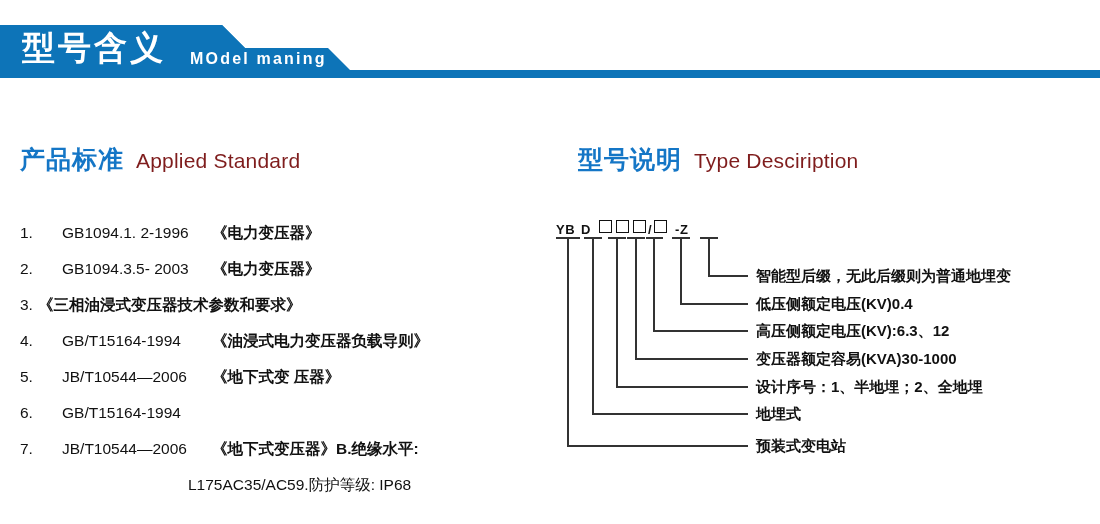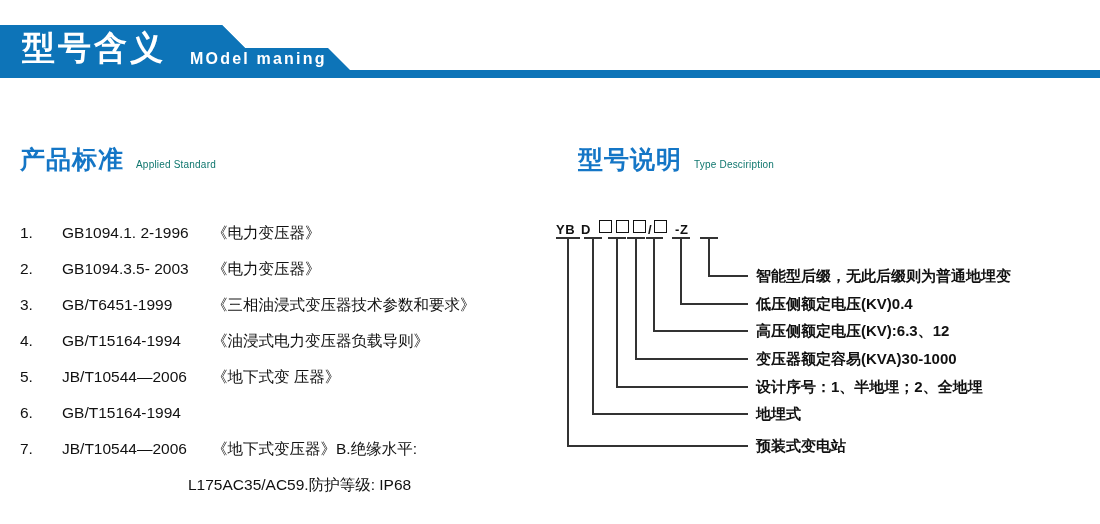--- a/index.html
+++ b/index.html
@@ -30,36 +30,36 @@
     white-space:nowrap;
   }
 
   
   .sec-head{position:absolute;white-space:nowrap;}
   .sec-head .cn{
     font-size:25px;font-weight:700;color:#1476c6;
     letter-spacing:1px;vertical-align:baseline;
   }
   .sec-head .en{
-    font-size:10px;font-weight:400;color:#0f766e;
+    font-size:21px;font-weight:400;color:#7f1d1d;
     margin-left:12px;letter-spacing:0.2px;vertical-align:baseline;
   }
   #head-left{left:20px;top:143px;}
   #head-right{left:578px;top:143px;}
 
   
   #std-list{position:absolute;left:20px;top:215px;width:530px;}
   .std-row{
     display:flex;align-items:baseline;
     font-size:15.5px;color:#111111;
     height:36px;line-height:36px;white-space:nowrap;
   }
   .std-idx{width:18px;flex:0 0 18px;}
   .std-code{width:150px;flex:0 0 150px;margin-left:24px;}
-  .std-name{flex:0 0 auto;}
+  .std-name{flex:0 0 auto;font-weight:bold;}
   .std-row.cont{padding-left:168px;}
 
   
   #code-line{
     position:absolute;left:556px;top:218px;
     font-size:13px;font-weight:700;color:#111111;
     letter-spacing:0.5px;white-space:nowrap;
     height:24px;line-height:24px;
   }
   #code-line .sp{display:inline-block;width:6px;}
@@ -105,21 +105,20 @@
     <span class="std-code">GB1094.1. 2-1996</span>
     <span class="std-name">《电力变压器》</span>
   </div>
   <div class="std-row">
     <span class="std-idx">2.</span>
     <span class="std-code">GB1094.3.5- 2003</span>
     <span class="std-name">《电力变压器》</span>
   </div>
   <div class="std-row">
     <span class="std-idx">3.</span>
-    <span class="std-code">GB/T6451-1999</span>
     <span class="std-name">《三相油浸式变压器技术参数和要求》</span>
   </div>
   <div class="std-row">
     <span class="std-idx">4.</span>
     <span class="std-code">GB/T15164-1994</span>
     <span class="std-name">《油浸式电力变压器负载导则》</span>
   </div>
   <div class="std-row">
     <span class="std-idx">5.</span>
     <span class="std-code">JB/T10544—2006</span>

